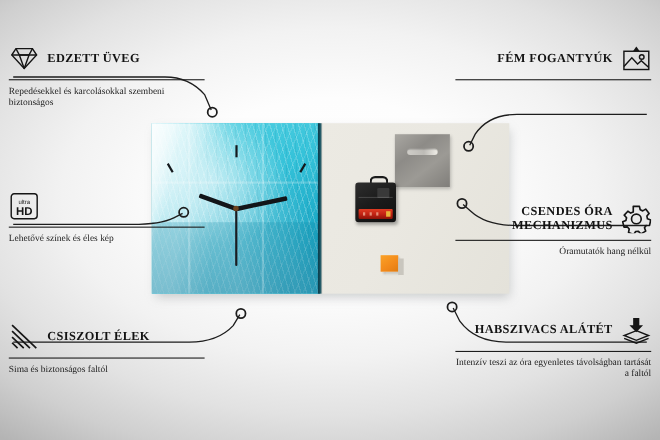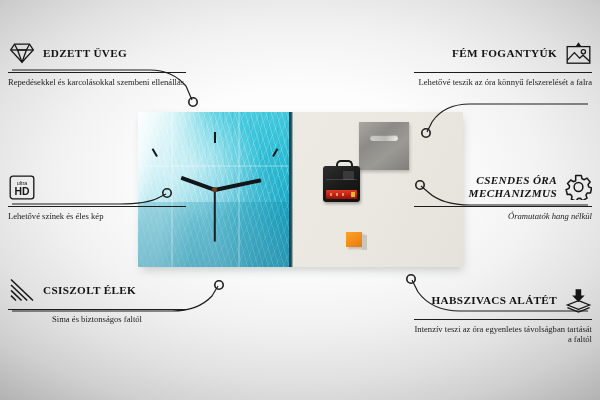--- a/index.html
+++ b/index.html
@@ -285,23 +285,23 @@
   .feat-sub {
     font-size: 8.6px;
     line-height: 10.4px;
     color: #1b1b1b;
     font-family: "Liberation Serif", "DejaVu Serif", serif;
   }
 
   
   #feat-glass   { top: 38px; }
   #feat-print   { top: 172px; }
-  #feat-edges   { top: 275px; text-align: center; }
+  #feat-edges   { top: 291px; }
   #feat-handles { top: 38px; text-align: right; }
-  #feat-quiet   { top: 172px; font-style: italic; }
+  #feat-quiet   { top: 184px; }
   #feat-foam    { top: 285px; }
 </style>
 </head>
 <body>
 
 <div id="stage">
 
   <div id="product">
     <div class="panel-shadow"></div>
 
@@ -385,21 +385,21 @@
           <path d="M5.5 2.2 H20.5 L24.3 8 L13 20.2 L1.7 8 Z"></path>
           <path d="M1.7 8 H24.3"></path>
           <path d="M5.5 2.2 L8.6 8 L13 20.2"></path>
           <path d="M20.5 2.2 L17.4 8 L13 20.2"></path>
           <path d="M8.6 8 H17.4"></path>
         </svg>
       </span>
       <span class="feat-title">EDZETT ÜVEG</span>
     </div>
     <div class="rule"></div>
-    <div class="feat-sub">Repedésekkel és karcolásokkal szembeni ellenállás</div>
+    <div class="feat-sub">Repedésekkel és karcolásokkal szembeni biztonságos</div>
   </div>
 
   <div class="feature left" id="feat-print">
     <div class="feat-head">
       <span class="feat-icon">
         <svg width="26" height="25" viewBox="0 0 26 25">
           <rect x="1.2" y="1.2" width="23.6" height="22.6" rx="2.6" fill="none" stroke="#151515" stroke-width="1.3"></rect>
           <text x="13" y="10.4" font-family="Liberation Sans, sans-serif" font-size="5.4" text-anchor="middle" fill="#151515">ultra</text>
           <text x="13" y="20" font-family="Liberation Sans, sans-serif" font-size="10.4" font-weight="bold" text-anchor="middle" fill="#151515">HD</text>
         </svg>
@@ -431,21 +431,20 @@
         <svg width="27" height="24" viewBox="0 0 27 24" fill="none" stroke="#151515" stroke-width="1.3">
           <path d="M13.5 1.2 L10.6 5.4 H16.4 Z" fill="#151515" stroke="none"></path>
           <rect x="2.2" y="5.6" width="22.6" height="16.6"></rect>
           <circle cx="18.4" cy="10.8" r="2.1"></circle>
           <path d="M2.2 19.4 L9.4 11.6 L14.6 17.2 L18 14.2 L24.8 20.4"></path>
         </svg>
       </span>
       <span class="feat-title">FÉM FOGANTYÚK</span>
     </div>
     <div class="rule"></div>
-    <div class="feat-sub">Lehetővé teszik az óra könnyű felszerelését a falra</div>
   </div>
 
   <div class="feature right" id="feat-quiet">
     <div class="feat-head">
       <span class="feat-icon">
         <svg width="27" height="26" viewBox="0 0 27 26" fill="none" stroke="#151515" stroke-width="1.5" stroke-linejoin="round">
           <path d="M10.7 1.6 h5.6 l0.7 3.1 2.3 1.0 2.7-1.6 3.1 3.9 -2.0 2.4 0.5 2.5 3.0 1.1 -1.1 4.9 -3.2 0.1 -1.4 2.1 1.1 3.0 -4.4 2.5 -2.2-2.3 -2.5 0.2 -1.8 2.6 -4.7-1.8 0.6-3.1 -1.6-1.9 -3.1 0.2 -1.2-4.8 2.9-1.3 0.6-2.5 -2.1-2.3 3.3-3.6 2.6 1.7 2.3-1.0 Z"></path>
           <circle cx="13.5" cy="13" r="4.4"></circle>
         </svg>
       </span>

